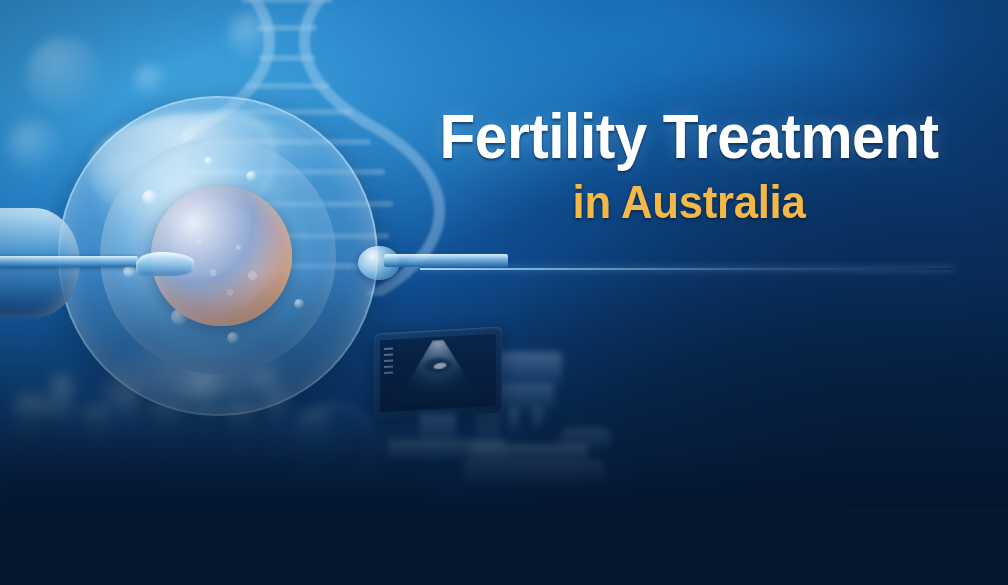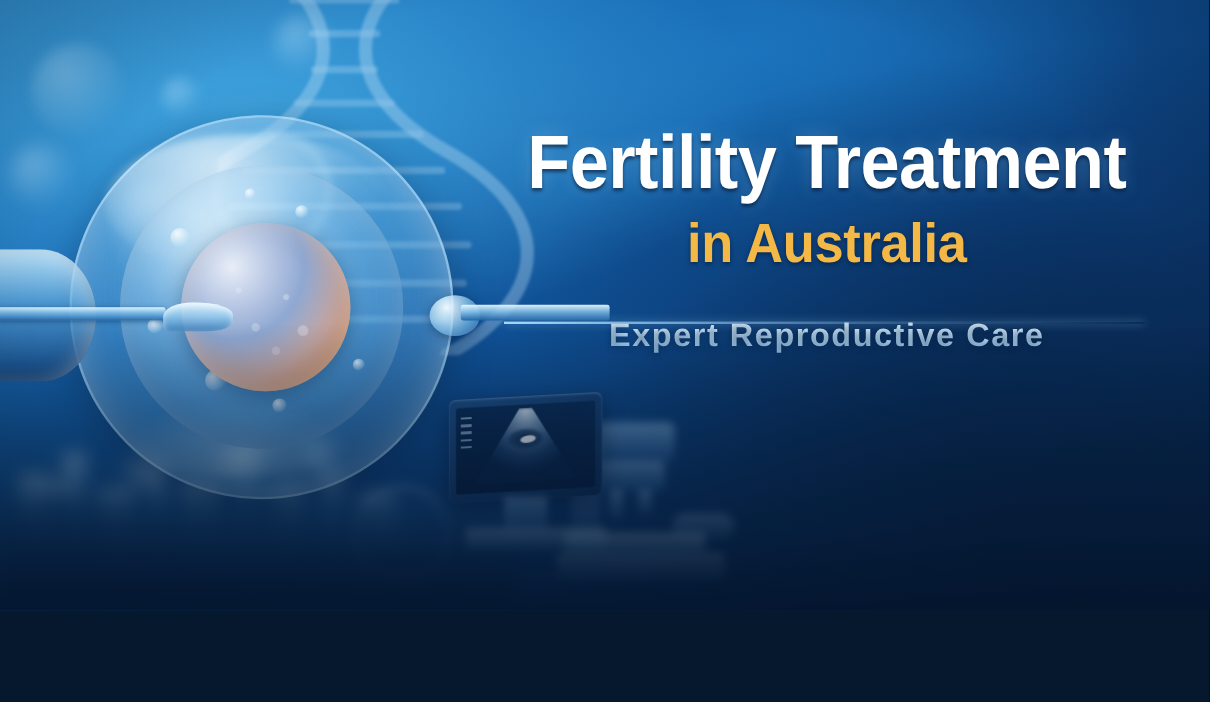--- a/index.html
+++ b/index.html
@@ -9,21 +9,21 @@
   }
   body {
     font-family: "Liberation Sans", sans-serif;
   }
 
   .banner {
     position: relative;
     width: 1008px;
     height: 509px;
     overflow: hidden;
-    background: #000000;
+    background: #1d4ed8;
   }
 
   
   .bg-base {
     position: absolute;
     inset: 0;
     background:
       radial-gradient(ellipse 70% 60% at 20% 18%, #3fa3dd 0%, rgba(63,163,221,0) 62%),
       radial-gradient(ellipse 55% 55% at 62% 8%, #1b74bd 0%, rgba(27,116,189,0) 60%),
       linear-gradient(150deg, #2f8fd0 0%, #1769b4 26%, #0f4f93 50%, #0b3a72 72%, #072a55 100%);
@@ -436,16 +436,15 @@
     <div class="pipette-right-stem"></div>
   </div>
 
   <div class="bg-vignette"></div>
   <div class="bg-bottom-shade"></div>
 
   <div class="text-block">
     <h1 class="headline">Fertility Treatment</h1>
     <h2 class="subhead">in Australia</h2>
     <div class="divider"></div>
-    <p class="tagline">Expert Reproductive Care</p>
   </div>
 
 </div>
 
 </body></html>

